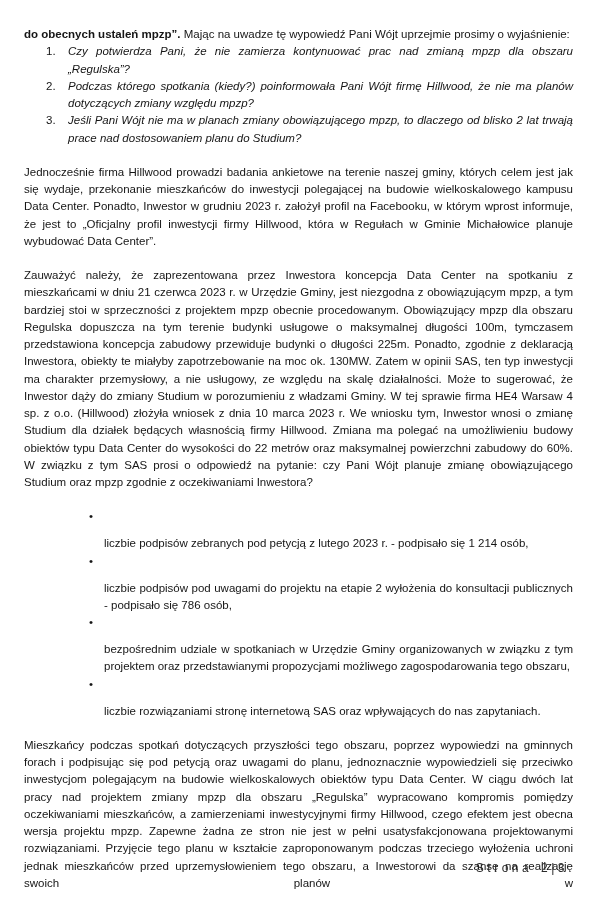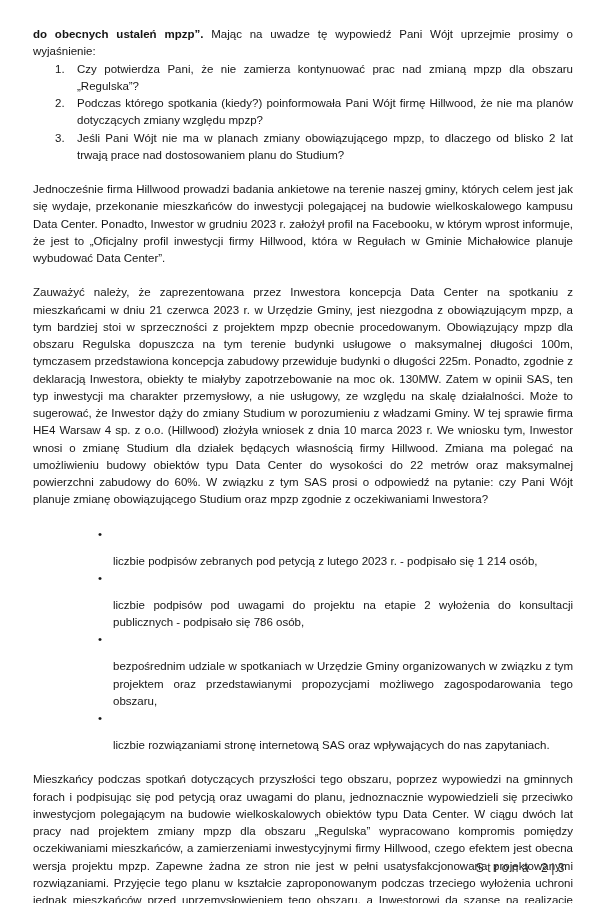--- a/index.html
+++ b/index.html
@@ -6,21 +6,21 @@
     margin: 0;
     padding: 0;
     background: #ffffff;
   }
   .page {
     position: relative;
     width: 602px;
     height: 903px;
     background: #ffffff;
     box-sizing: border-box;
-    padding: 26px 29px 0 33px;
+    padding: 26px 29px 0 24px;
     font-family: "Liberation Sans", sans-serif;
     font-size: 11.5px;
     line-height: 1.5;
     color: #151515;
     overflow: hidden;
   }
   p, ol, ul { margin: 0; padding: 0; }
   .para {
     text-align: justify;
     margin-bottom: 17px;
@@ -38,21 +38,21 @@
     text-align: justify;
   }
   .questions li {
     display: flex;
     align-items: flex-start;
   }
   .q-num {
     flex: 0 0 22px;
     width: 22px;
   }
-  .q-text { flex: 1; text-align: justify; }
+  .q-text { flex: 1; text-align: justify; font-style: italic; }
   .bullets {
     list-style: none;
     margin: 0 0 17px 65px;
   }
   .bullets li {
     display: flex;
     align-items: flex-start;
   }
   .b-marker {
     flex: 0 0 15px;

